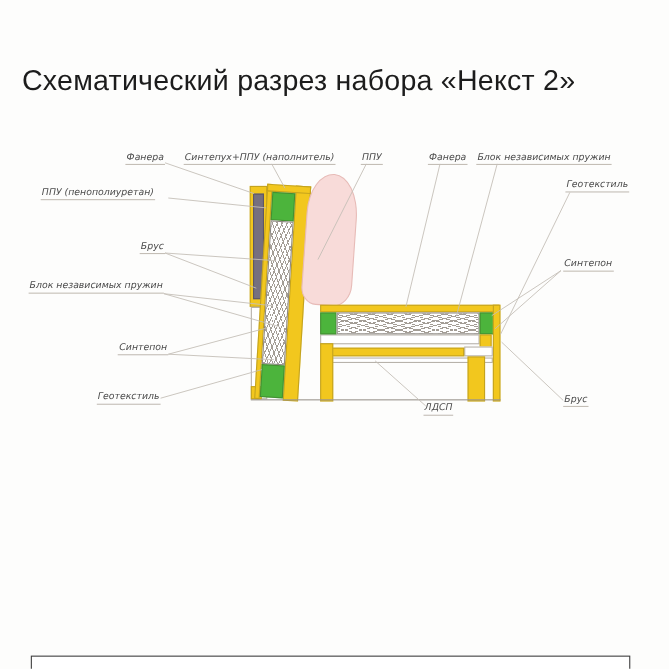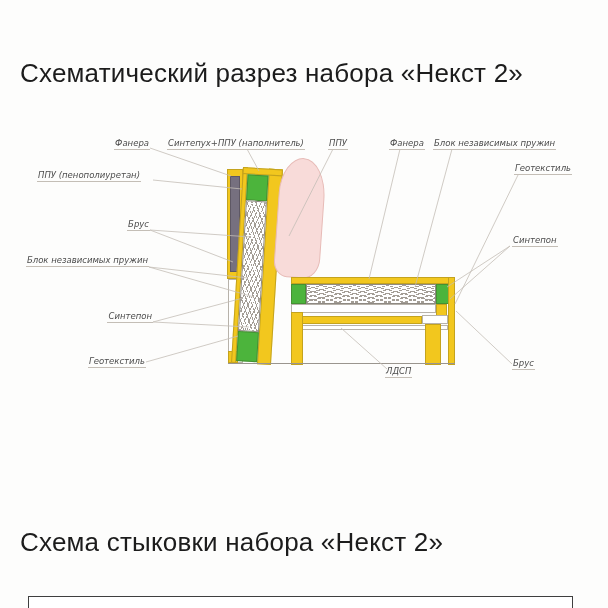--- a/index.html
+++ b/index.html
@@ -122,17 +122,16 @@
     <span class="lbl" id="lbl-ppu-foam">ППУ (пенополиуретан)</span>
     <span class="lbl" id="lbl-brus-left">Брус</span>
     <span class="lbl" id="lbl-blok-left">Блок независимых пружин</span>
     <span class="lbl" id="lbl-sintepon-left">Синтепон</span>
     <span class="lbl" id="lbl-geo-left">Геотекстиль</span>
     <span class="lbl" id="lbl-sintepon-right">Синтепон</span>
     <span class="lbl" id="lbl-brus-right">Брус</span>
     <span class="lbl" id="lbl-ldsp">ЛДСП</span>
   </div>
 
-  <div class="title" id="title-bottom">Схема стыковки набора «Некст 2»</div>
 
   <div id="bottom-box"></div>
 
 </div>
 
 </body></html>

